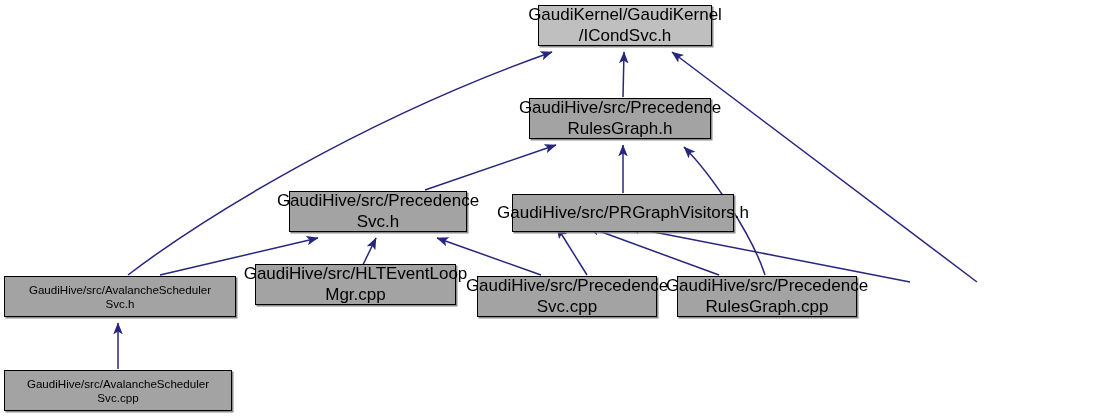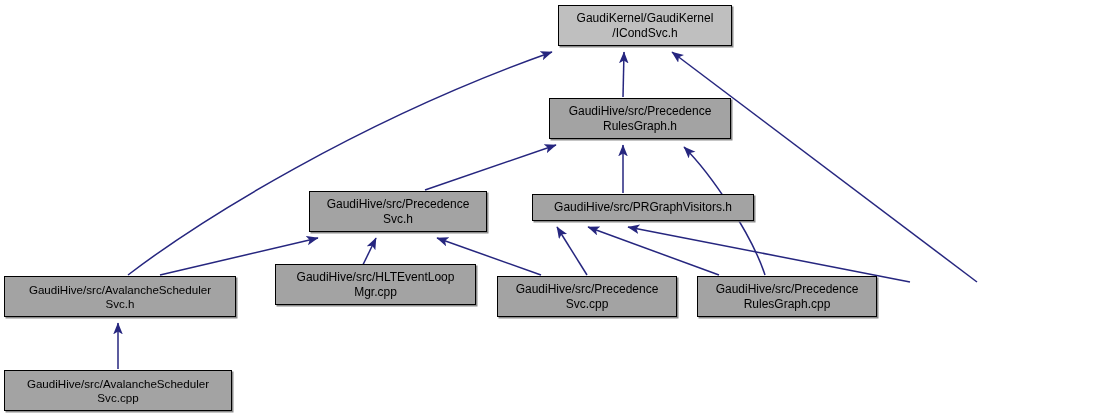--- a/index.html
+++ b/index.html
@@ -30,21 +30,21 @@
     box-shadow:1.5px 1.5px 0 0 rgba(120,120,120,0.85);
   }
   .node .label{
     display:block;
     white-space:pre-line;
     padding:0 3px;
   }
   .node.highlight{
     background:#bfbfbf;
   }
-  .n-f12{font-size:12px;margin-left:20px;}
+  .n-f12{font-size:17px;}
   .n-f11{font-size:11.6px;align-items:center;}
 </style>
 </head>
 <body>
 
 <div id="graph">
 
   <svg class="edge-layer" width="1120" height="416" viewBox="0 0 1120 416" xmlns="http://www.w3.org/2000/svg">
     <defs>
       <marker id="arrowhead" markerWidth="9" markerHeight="9" refX="7.6" refY="3.2" orient="auto" markerUnits="strokeWidth">
@@ -89,21 +89,21 @@
   <div class="node n-f12" style="left:529px;top:98px;width:182px;height:41px;">
     <span class="label">GaudiHive/src/Precedence
 RulesGraph.h</span>
   </div>
 
   <div class="node n-f12" style="left:289px;top:191px;width:178px;height:41px;">
     <span class="label">GaudiHive/src/Precedence
 Svc.h</span>
   </div>
 
-  <div class="node n-f12" style="left:512px;top:194px;width:222px;height:27px;text-align:right;">
+  <div class="node n-f12" style="left:512px;top:194px;width:222px;height:38px;text-align:right;">
     <span class="label">GaudiHive/src/PRGraphVisitors.h</span>
   </div>
 
   <div class="node n-f11" style="left:4px;top:276px;width:232px;height:41px;">
     <span class="label">GaudiHive/src/AvalancheScheduler
 Svc.h</span>
   </div>
 
   <div class="node n-f12" style="left:255px;top:264px;width:201px;height:41px;">
     <span class="label">GaudiHive/src/HLTEventLoop

